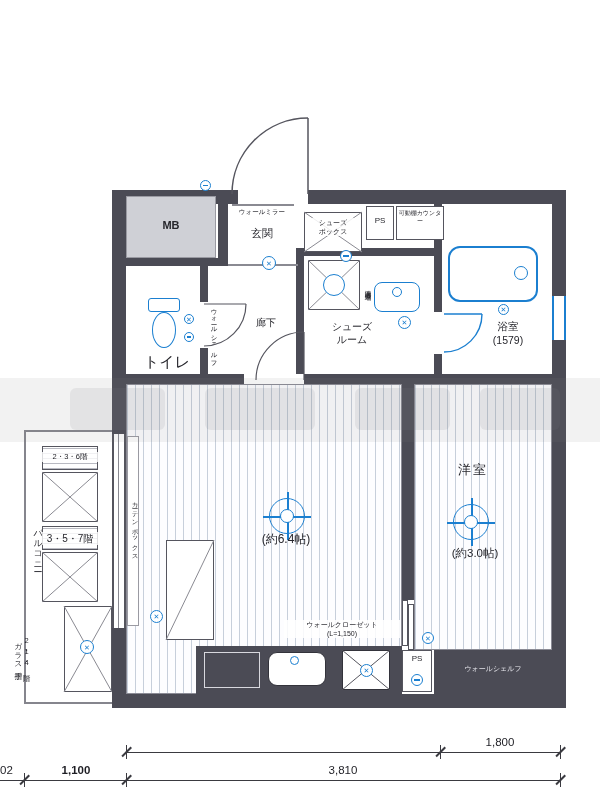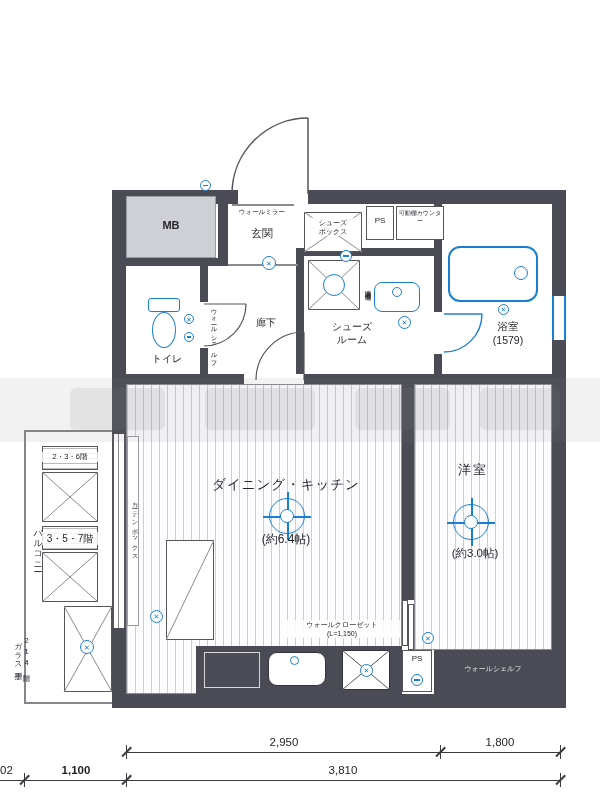--- a/index.html
+++ b/index.html
@@ -114,21 +114,21 @@
 ボックス</div>
   <div class="box" style="left:366px;top:206px;width:28px;height:34px;"></div>
   <div class="label" style="left:366px;top:216px;width:28px;font-size:8px;">PS</div>
   <div class="box" style="left:396px;top:206px;width:48px;height:34px;"></div>
   <div class="label" style="left:397px;top:210px;width:46px;font-size:6px;">可動棚カウンター</div>
 
   <div class="bluebox" style="left:148px;top:298px;width:32px;height:14px;border-radius:3px;"></div>
   <div class="bluebox" style="left:152px;top:312px;width:24px;height:36px;border-radius:50%;"></div>
   <div class="symx" style="left:184px;top:314px;width:10px;height:10px;"></div>
   <div class="symo" style="left:184px;top:332px;width:10px;height:10px;"></div>
-  <div class="label" style="left:138px;top:352px;width:58px;font-size:10px;">トイレ</div>
+  <div class="label" style="left:138px;top:352px;width:58px;font-size:15px;">トイレ</div>
   <div class="label vtext" style="left:208px;top:288px;width:10px;height:92px;font-size:6.5px;">ウォールシェルフ</div>
   <svg class="ov" style="left:202px;top:302px;" width="46" height="46" viewBox="0 0 46 46">
     <path d="M44,2 A42,42 0 0 1 2,44" fill="none" stroke="#55555e" stroke-width="1.2"></path>
     <line x1="2" y1="2" x2="44" y2="2" stroke="#55555e" stroke-width="1.2"></line>
   </svg>
 
   <div class="label" style="left:244px;top:286px;width:44px;font-size:10px;margin-top:30px;">廊下</div>
   <svg class="ov" style="left:254px;top:330px;" width="52" height="52" viewBox="0 0 52 52">
     <path d="M50,2 A48,48 0 0 0 2,50" fill="none" stroke="#55555e" stroke-width="1.2"></path>
     <line x1="50" y1="2" x2="50" y2="50" stroke="#55555e" stroke-width="1.2"></line>
@@ -153,21 +153,20 @@
   <svg class="ov" style="left:442px;top:312px;" width="42" height="42" viewBox="0 0 42 42">
     <path d="M40,2 A38,38 0 0 1 2,40" fill="none" stroke="#1b7fd0" stroke-width="1.4"></path>
     <line x1="2" y1="2" x2="40" y2="2" stroke="#1b7fd0" stroke-width="1.4"></line>
   </svg>
   <div class="label" style="left:466px;top:320px;width:84px;font-size:10.5px;">浴室
 (1579)</div>
   <div class="symx" style="left:498px;top:304px;width:11px;height:11px;"></div>
 
   <div style="position:absolute;left:127px;top:436px;width:12px;height:190px;border:1px solid #9a9aa2;background:#fff;"></div>
   <div class="label vtext" style="left:128px;top:452px;width:11px;height:150px;font-size:6.5px;">カーテンボックス</div>
-  <div class="label" style="left:168px;top:476px;width:236px;font-size:13.5px;letter-spacing:1px;">ダイニング・キッチン</div>
   <div class="light" style="left:269px;top:498px;width:36px;height:36px;">
       <div class="light-inner"></div>
     </div>
   <div class="label" style="left:226px;top:532px;width:120px;font-size:12px;">(約6.4帖)</div>
   <div class="box" style="left:166px;top:540px;width:48px;height:100px;"></div>
   <svg class="ov" style="left:166px;top:540px;" width="48" height="100">
       <line x1="0" y1="100" x2="48" y2="0" stroke="#8a8a92" stroke-width="1"></line>
     </svg>
   <div class="symx" style="left:150px;top:610px;width:13px;height:13px;"></div>
   <div class="label" style="left:284px;top:620px;width:116px;font-size:7px;background:rgba(255,255,255,.85);">ウォールクローゼット
@@ -206,21 +205,20 @@
   <div class="wm" style="left:355px;top:388px;width:95px;height:42px;background:rgba(125,125,132,0.12);border-radius:6px;"></div>
   <div class="wm" style="left:480px;top:388px;width:80px;height:42px;background:rgba(125,125,132,0.12);border-radius:6px;"></div>
 
   <div class="dim-line" style="left:126px;top:752px;width:434px;"></div>
   <div class="vtick" style="left:126px;top:745px;height:14px;"></div>
   <div class="vtick" style="left:440px;top:745px;height:14px;"></div>
   <div class="vtick" style="left:560px;top:745px;height:14px;"></div>
   <div class="tick" style="left:120px;top:751px;"></div>
   <div class="tick" style="left:434px;top:751px;"></div>
   <div class="tick" style="left:554px;top:751px;"></div>
-  <div class="dim-label" style="left:196px;top:736px;width:176px;">2,950</div>
   <div class="dim-label" style="left:446px;top:736px;width:108px;">1,800</div>
 
   <div class="dim-line" style="left:0;top:780px;width:24px;"></div>
   <div class="dim-line" style="left:24px;top:780px;width:102px;"></div>
   <div class="dim-line" style="left:126px;top:780px;width:434px;"></div>
   <div class="vtick" style="left:24px;top:773px;height:14px;"></div>
   <div class="vtick" style="left:126px;top:773px;height:14px;"></div>
   <div class="vtick" style="left:560px;top:773px;height:14px;"></div>
   <div class="tick" style="left:18px;top:779px;"></div>
   <div class="tick" style="left:120px;top:779px;"></div>

